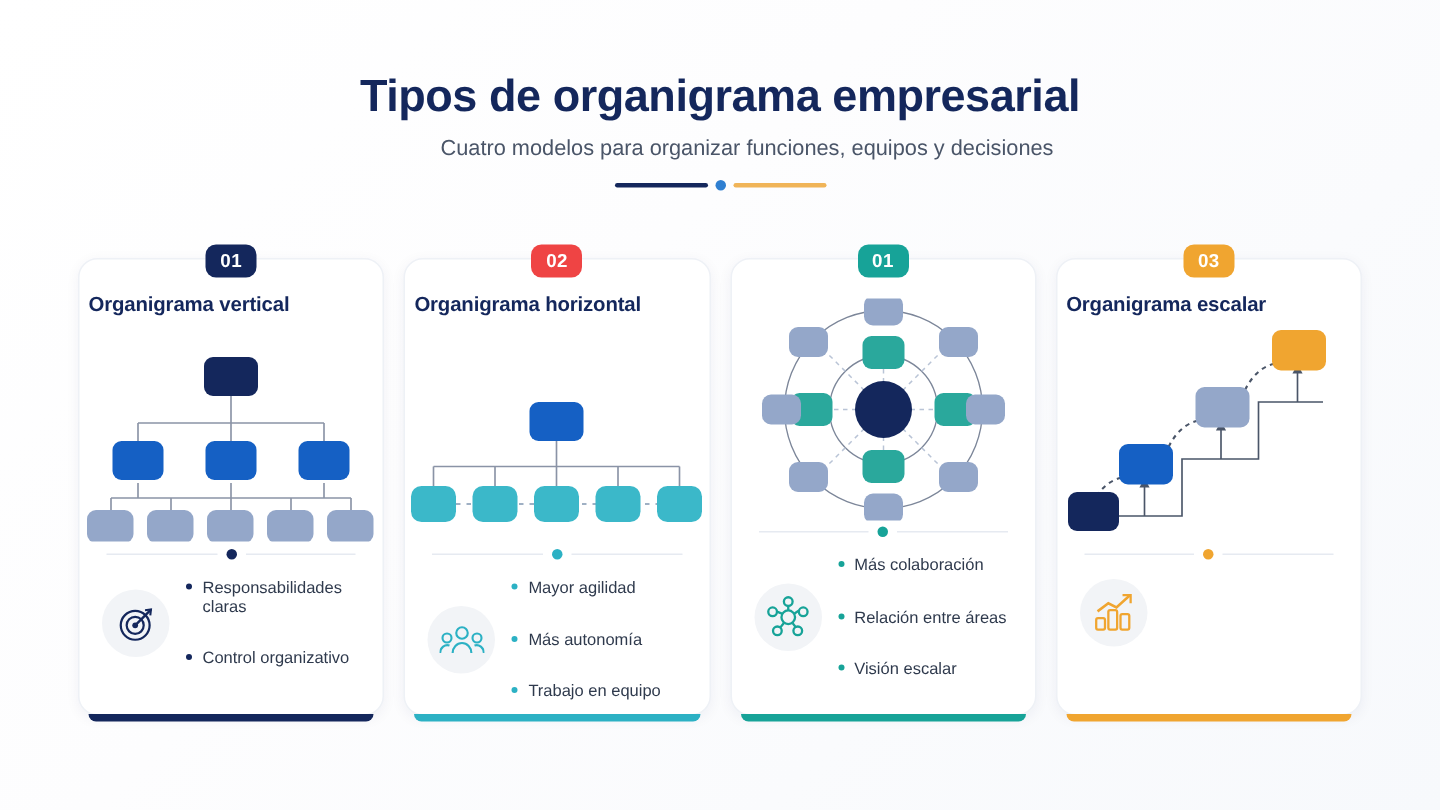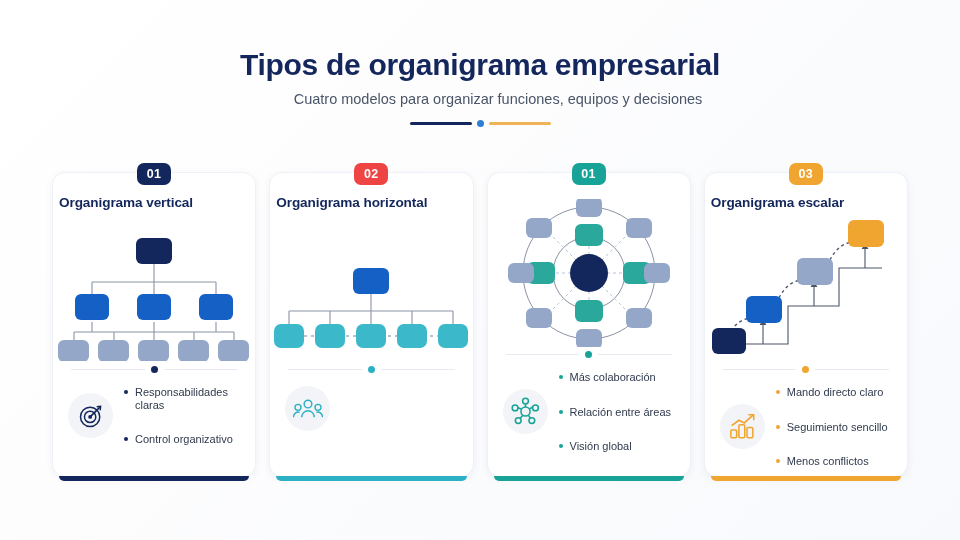--- a/index.html
+++ b/index.html
@@ -232,20 +232,34 @@
         <div class="bicon">
           <svg width="30" height="26" viewBox="0 0 36 28" fill="none" stroke="#2cb1c4" stroke-width="1.7">
             <circle cx="18" cy="8" r="4.6"></circle>
             <path d="M10.5 24 a7.5 8 0 0 1 15 0"></path>
             <circle cx="6" cy="12" r="3.6"></circle>
             <path d="M0.5 24 a5.8 6.4 0 0 1 7.5 -6"></path>
             <circle cx="30" cy="12" r="3.6"></circle>
             <path d="M35.5 24 a5.8 6.4 0 0 0 -7.5 -6"></path>
           </svg>
         </div>
+        <ul class="blist">
+          <li>
+              <span class="bdot"></span>
+              <span>Mayor agilidad</span>
+            </li>
+          <li>
+              <span class="bdot"></span>
+              <span>Más autonomía</span>
+            </li>
+          <li>
+              <span class="bdot"></span>
+              <span>Trabajo en equipo</span>
+            </li>
+        </ul>
       </div>
     </div>
 
     <div class="card" style="--accent:#17a398">
       <div class="badge">01</div>
       <div class="diagram">
         <svg width="180" height="148" viewBox="0 0 160 148">
           <circle cx="80" cy="74" r="66" fill="none" stroke="#7c8699" stroke-width="0.9"></circle>
           <circle cx="80" cy="74" r="36" fill="none" stroke="#7c8699" stroke-width="0.9"></circle>
           <g stroke="#b9c4d6" stroke-width="1" stroke-dasharray="3 3">
@@ -294,21 +308,21 @@
           <li>
               <span class="bdot"></span>
               <span>Más colaboración</span>
             </li>
           <li>
               <span class="bdot"></span>
               <span>Relación entre áreas</span>
             </li>
           <li>
               <span class="bdot"></span>
-              <span>Visión global</span>
+              <span>Visión escalar</span>
             </li>
         </ul>
       </div>
     </div>
 
     <div class="card" style="--accent:#f0a530">
       <div class="badge">03</div>
       <div class="card-title">Organigrama escalar</div>
       <div class="diagram">
         <svg width="200" height="145" viewBox="0 0 200 145">
@@ -347,31 +361,17 @@
       <div class="benefits">
         <div class="bicon">
           <svg width="29" height="27" viewBox="0 0 32 30" fill="none" stroke="#f0a530" stroke-width="1.7">
             <rect x="3" y="19" width="6.5" height="8.5" rx="1.3"></rect>
             <rect x="12" y="13" width="6.5" height="14.5" rx="1.3"></rect>
             <rect x="21" y="16" width="6.5" height="11.5" rx="1.3"></rect>
             <path d="M4 14 L12 8 L18 11 L28 2" stroke-width="1.9"></path>
             <path d="M22.5 2 L28.5 2 L28.5 8" stroke-width="1.7"></path>
           </svg>
         </div>
-        <ul class="blist">
-          <li>
-              <span class="bdot"></span>
-              <span>Mando directo claro</span>
-            </li>
-          <li>
-              <span class="bdot"></span>
-              <span>Seguimiento sencillo</span>
-            </li>
-          <li>
-              <span class="bdot"></span>
-              <span>Menos conflictos</span>
-            </li>
-        </ul>
       </div>
     </div>
 
   </div>
 </div>
 
 </body></html>

